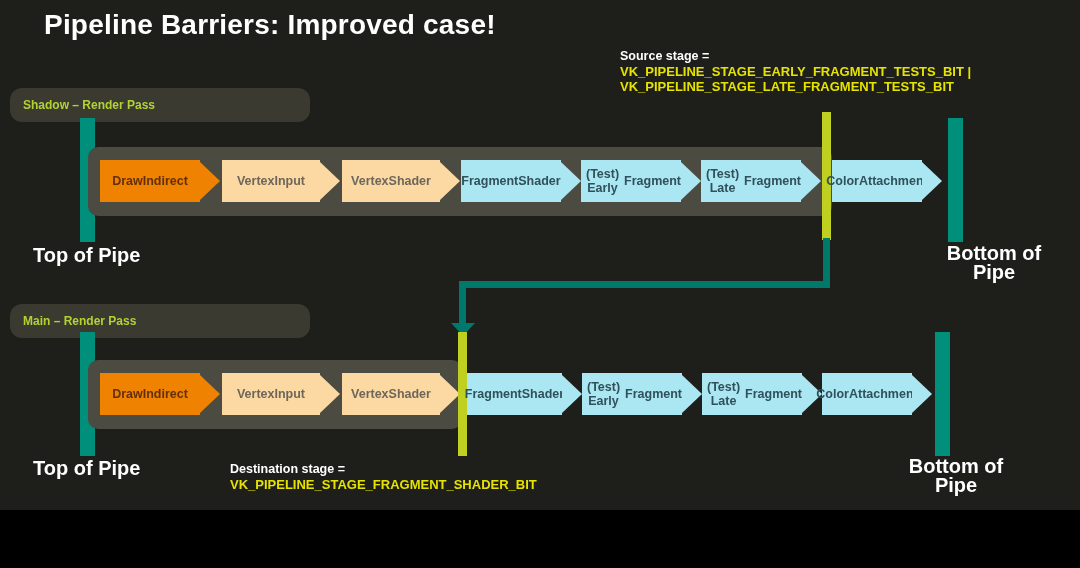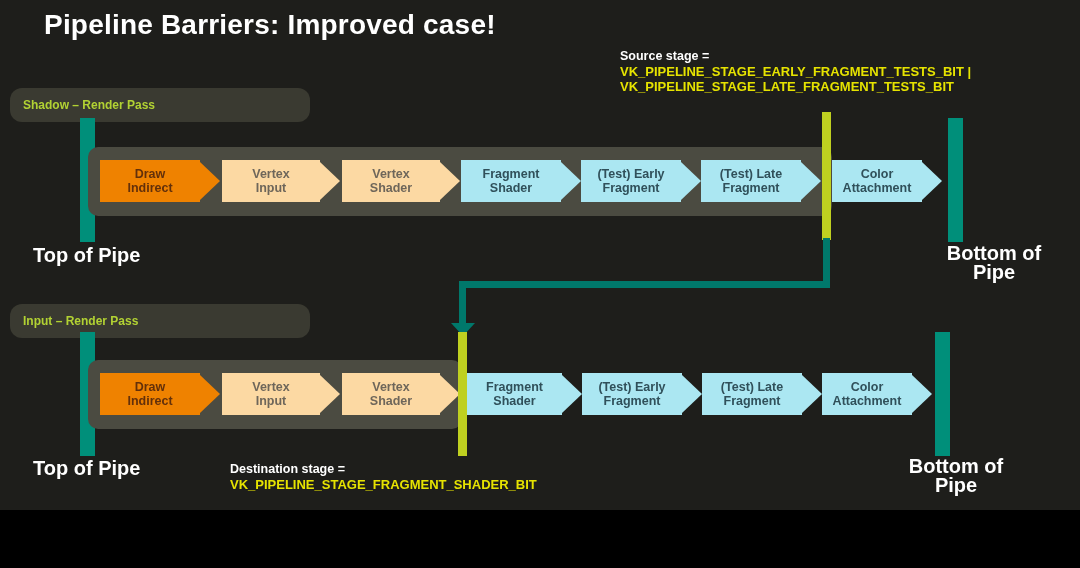--- a/index.html
+++ b/index.html
@@ -2,21 +2,21 @@
 <html><head>
 <meta charset="utf-8">
 <style>
   html,body{margin:0;padding:0;background:#000;}
   .slide{position:relative;width:1080px;height:510px;background:#1e1e1b;overflow:hidden;font-family:"Liberation Sans",sans-serif;}
   .title{position:absolute;left:44px;top:9px;font-size:28px;font-weight:600;color:#ffffff;letter-spacing:0.2px;}
   .pass-label{position:absolute;left:10px;width:300px;height:34px;background:#3a3a31;border-radius:12px;color:#b2d233;font-weight:bold;font-size:12px;line-height:34px;padding-left:13px;box-sizing:border-box;}
   .stage-container{position:absolute;background:#4b4b41;border-radius:10px;}
   .pipe-bar{position:absolute;width:15px;background:#008f7a;}
   .barrier-bar{position:absolute;width:9px;background:#bfd020;}
-  .stage{position:absolute;height:42px;display:flex;flex-direction:column;justify-content:center;align-items:center;font-weight:bold;font-size:12.5px;line-height:14px;text-align:center;}
+  .stage{position:absolute;height:42px;display:flex;flex-direction:row;justify-content:center;align-items:center;font-weight:bold;font-size:12.5px;line-height:14px;text-align:center;}
   .orange{background:#ef8200;color:#63300a;}
   .peach{background:#fcd9a3;color:#6e665a;}
   .cyan{background:#abe7f2;color:#30505a;}
   .arrow{position:absolute;width:0;height:0;border-top:19px solid transparent;border-bottom:19px solid transparent;}
   .arrow-orange{border-left:20px solid #ef8200;}
   .arrow-peach{border-left:20px solid #fcd9a3;}
   .arrow-cyan{border-left:20px solid #abe7f2;}
   .pipe-label{position:absolute;color:#fff;font-weight:bold;font-size:20px;line-height:19px;}
   .center{text-align:center;}
   .anno{position:absolute;text-align:left;font-weight:bold;line-height:15px;}
@@ -98,21 +98,21 @@
   <div class="pipe-label center" style="left:942px;top:244px;width:104px;">
     <div>Bottom of</div>
     <div>Pipe</div>
   </div>
 
   <div class="conn" style="left:823px;top:238px;width:7px;height:50px;"></div>
   <div class="conn" style="left:459px;top:281px;width:371px;height:7px;"></div>
   <div class="conn" style="left:459px;top:281px;width:7px;height:44px;"></div>
   <div class="conn-head" style="left:451px;top:323px;"></div>
 
-  <div class="pass-label" style="top:304px;">Input – Render Pass</div>
+  <div class="pass-label" style="top:304px;">Main – Render Pass</div>
   <div class="pipe-bar" style="left:80px;top:332px;height:124px;"></div>
   <div class="stage-container" style="left:88px;top:360px;width:374px;height:69px;"></div>
 
   <div class="stage orange" style="left:100px;top:373px;width:100px;">
     <span>Draw</span>
     <span>Indirect</span>
   </div>
   <div class="arrow arrow-orange" style="left:200px;top:375px;"></div>
 
   <div class="stage peach" style="left:222px;top:373px;width:98px;">

